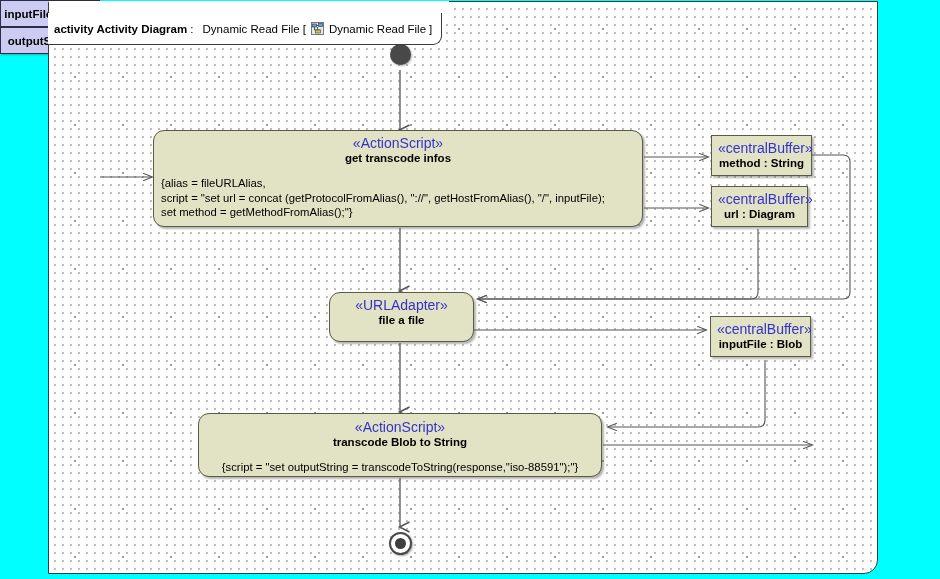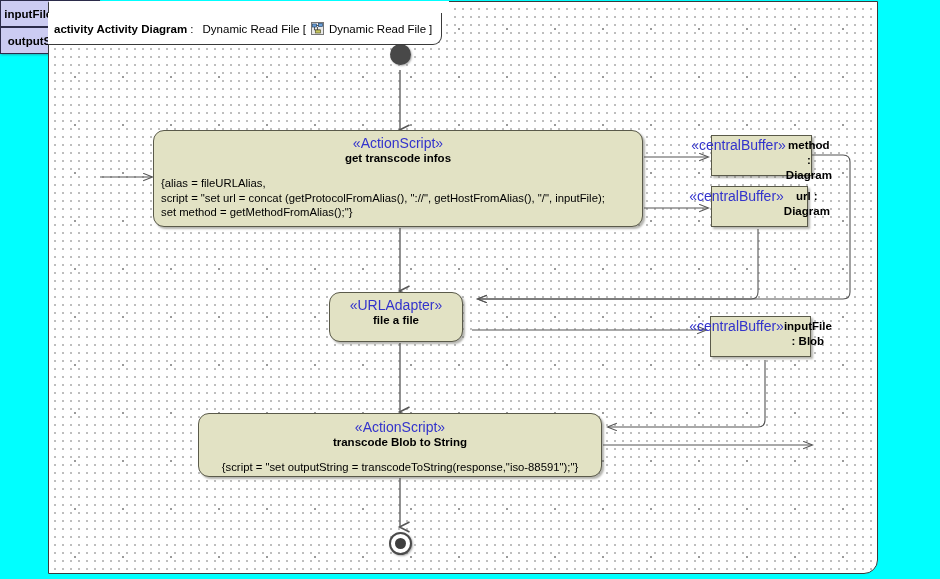--- a/index.html
+++ b/index.html
@@ -70,21 +70,21 @@
   .body-text{
     color:#000;font-size:11.3px;line-height:14.5px;text-align:left;
     margin-top:10px;white-space:pre;
   }
   .body-text.center{text-align:center;}
 
   .buffer{
     background:#e2e2c4;
     border:1px solid #5a5a4a;
     box-shadow:2px 2px 2px rgba(90,90,80,.45);
-    display:flex;flex-direction:row;justify-content:center;
+    display:flex;flex-direction:column;justify-content:center;
     padding:2px 6px;
   }
 
   .param{
     background:#ccccf2;
     border:1px solid #2b2b4a;
     box-shadow:1px 1px 2px rgba(70,70,80,.4);
     display:flex;align-items:center;justify-content:center;
     font-size:11.5px;font-weight:bold;color:#000;
     z-index:7;
@@ -190,34 +190,34 @@
   </div>
 
   <div class="node action" style="left:153px;top:130px;width:490px;height:97px;">
     <div class="stereo">«ActionScript»</div>
     <div class="nodename">get transcode infos</div>
     <div class="body-text">{alias = fileURLAlias,
 script = "set url = concat (getProtocolFromAlias(), "://", getHostFromAlias(), "/", inputFile);
 set method = getMethodFromAlias();"}</div>
   </div>
 
-  <div class="node action" style="left:329px;top:292px;width:134px;height:50px;">
+  <div class="node action" style="left:329px;top:292px;width:145px;height:50px;">
     <div class="stereo">«URLAdapter»</div>
     <div class="nodename">file a file</div>
   </div>
 
   <div class="node action" style="left:198px;top:413px;width:404px;height:64px;padding-top:6px;">
     <div class="stereo">«ActionScript»</div>
     <div class="nodename">transcode Blob to String</div>
     <div class="body-text center">{script = "set outputString = transcodeToString(response,"iso-88591");"}</div>
   </div>
 
   <div class="node buffer" style="left:711px;top:135px;width:101px;height:41px;">
     <div class="stereo">«centralBuffer»</div>
-    <div class="nodename">method : Diagram</div>
+    <div class="nodename">method : String</div>
   </div>
 
   <div class="node buffer" style="left:711px;top:186px;width:97px;height:41px;">
     <div class="stereo">«centralBuffer»</div>
     <div class="nodename">url : Diagram</div>
   </div>
 
   <div class="node buffer" style="left:710px;top:316px;width:101px;height:41px;">
     <div class="stereo">«centralBuffer»</div>
     <div class="nodename">inputFile : Blob</div>

